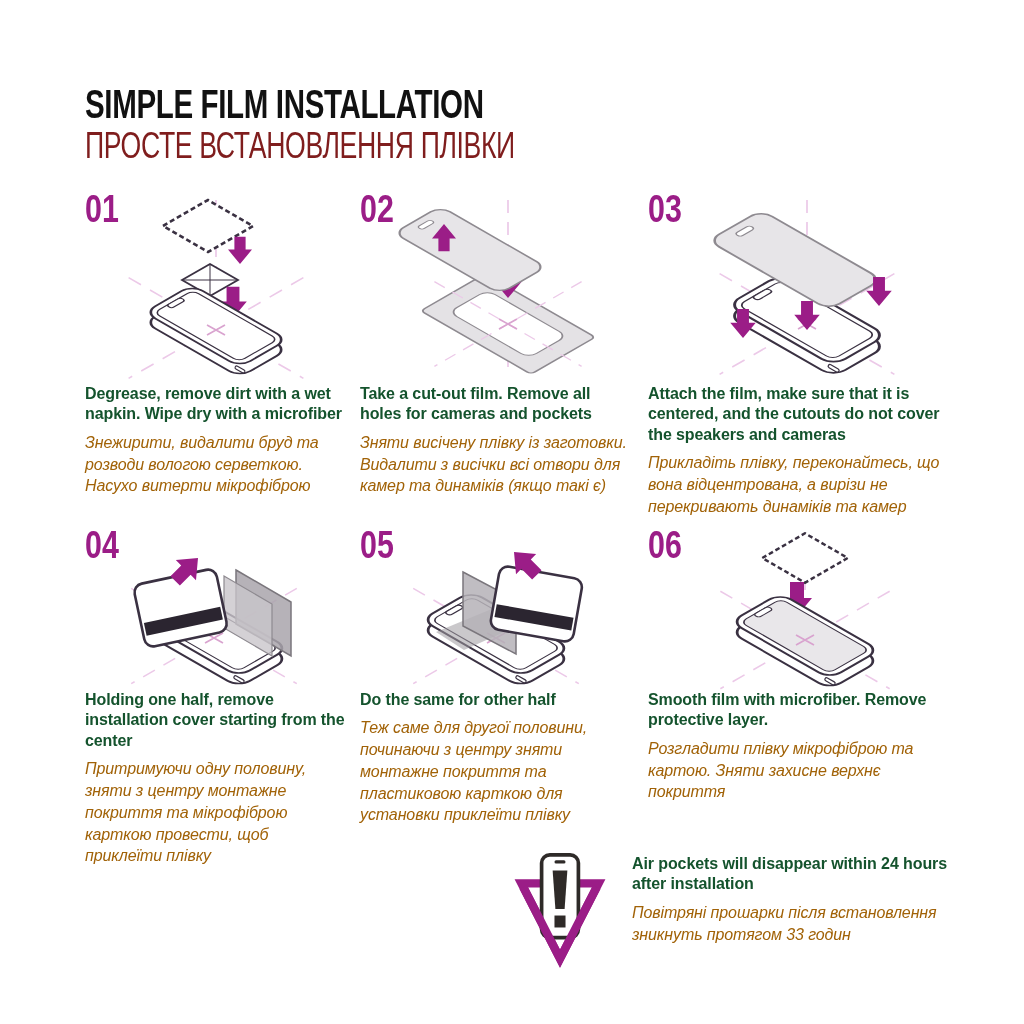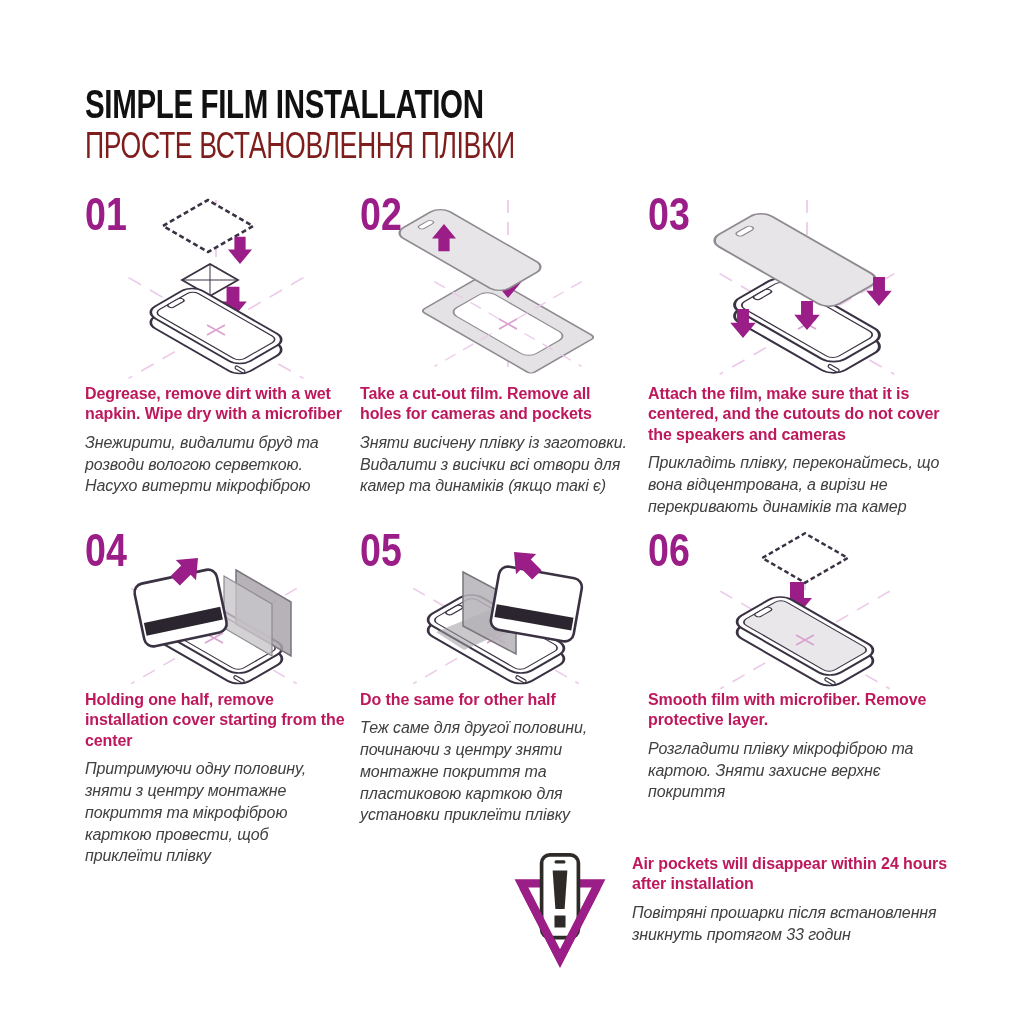--- a/index.html
+++ b/index.html
@@ -13,27 +13,27 @@
   .title-en .condensed{transform:scaleX(0.72);}
   .title-ua{font-size:36px;font-weight:400;color:#7f1d1d;line-height:1.0;margin-top:3px;letter-spacing:-0.5px;text-decoration:underline;}
   .title-ua .condensed{transform:scaleX(0.74);}
 
   .step{position:absolute;}
   .c1{left:85px;width:262px;}
   .c2{left:360px;width:272px;}
   .c3{left:648px;width:294px;}
   .r1{top:188px;height:336px;}
   .r2{top:524px;height:326px;}
-  .step .num{position:absolute;left:0;top:2px;font-size:47px;font-weight:700;color:#9B1D87;line-height:1;}
+  .step .num{position:absolute;left:0;top:2px;font-size:38px;font-weight:700;color:#9B1D87;line-height:1;}
   .step .num .condensed{transform:scaleX(0.80);}
   .step svg.illo{position:absolute;left:0;top:8px;display:block;}
   .r1 .text{position:absolute;left:0;top:196px;width:100%;}
   .r2 .text{position:absolute;left:0;top:166px;width:100%;}
-  .en{font-size:16px;font-weight:700;color:#be185d;line-height:1.28;letter-spacing:-0.1px;}
-  .ua{font-size:16px;font-style:italic;font-weight:400;color:#404040;line-height:1.36;margin-top:7px;letter-spacing:-0.1px;}
+  .en{font-size:16px;font-weight:700;color:#14532d;line-height:1.28;letter-spacing:-0.1px;}
+  .ua{font-size:16px;font-style:italic;font-weight:400;color:#a16207;line-height:1.36;margin-top:7px;letter-spacing:-0.1px;}
 
   .warning{position:absolute;left:514px;top:848px;display:flex;gap:26px;align-items:flex-start;}
   .warning .wtext{width:352px;padding-top:6px;}
 
   .defs{position:absolute;width:0;height:0;overflow:hidden;}
 </style>
 </head>
 <body>
 
 <svg class="defs" aria-hidden="true">

